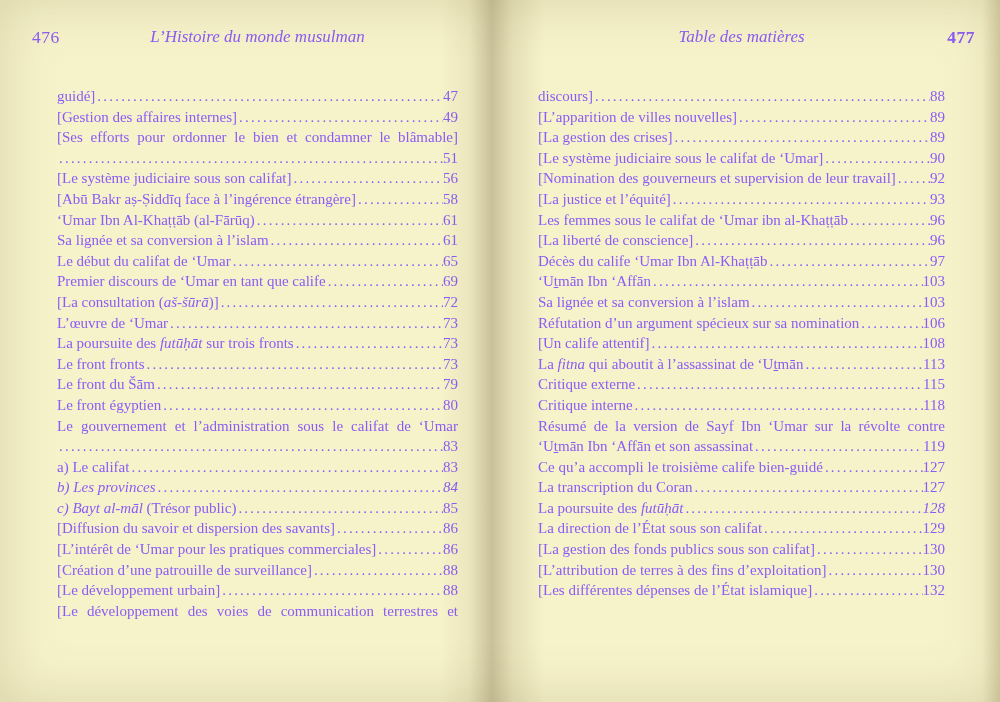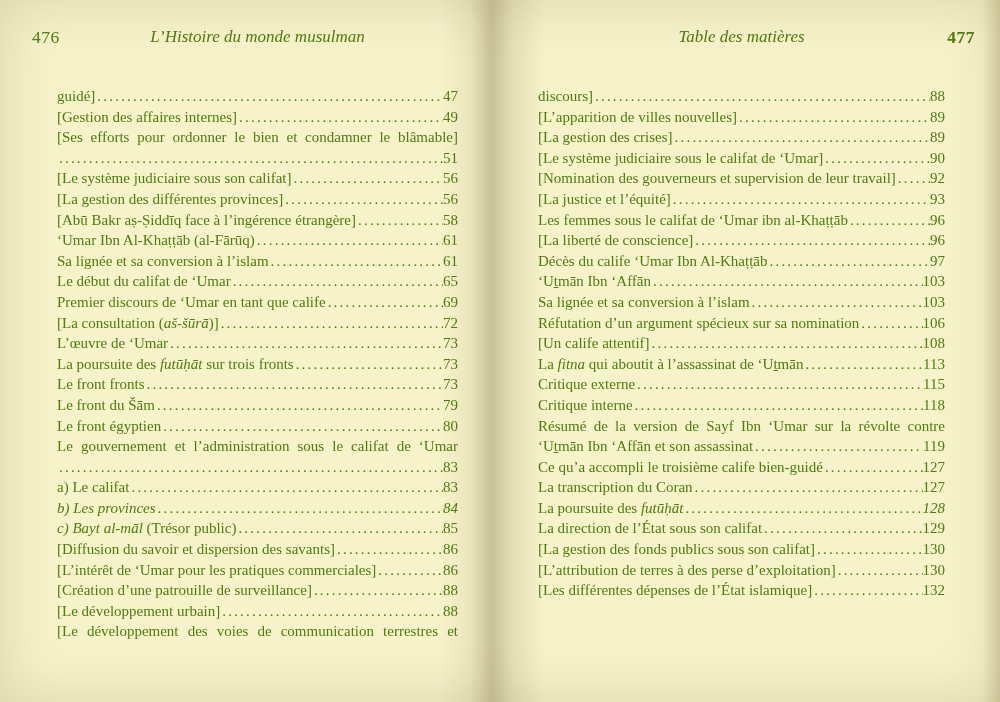--- a/index.html
+++ b/index.html
@@ -1,21 +1,21 @@
 <!DOCTYPE html>
 <html><head>
 <meta charset="utf-8">
 <style>
   html,body { margin:0; padding:0; }
   .spread {
     position:relative;
     width:1000px; height:702px;
     background:#f6f2ca;
     font-family:"Liberation Serif", serif;
-    color:#4d7c0f;
+    color:#8b5cf6;
     overflow:hidden;
   }
   
   .spread::after {
     content:"";
     position:absolute; inset:0;
     box-shadow: inset 0 0 55px rgba(125,105,55,0.22);
     pointer-events:none;
   }
   .edge-right {
@@ -91,25 +91,20 @@
           <span class="t"></span>
           <span class="dots"></span>
           <span class="pg">51</span>
         </div>
         <div class="row">
           <span class="t"><span>[Le système judiciaire sous son califat]</span></span>
           <span class="dots"></span>
           <span class="pg">56</span>
         </div>
         <div class="row">
-          <span class="t"><span>[La gestion des différentes provinces]</span></span>
-          <span class="dots"></span>
-          <span class="pg">56</span>
-        </div>
-        <div class="row">
           <span class="t"><span>[Abū Bakr aṣ-Ṣiddīq face à l’ingérence étrangère]</span></span>
           <span class="dots"></span>
           <span class="pg">58</span>
         </div>
         <div class="row">
           <span class="t"><span>‘Umar Ibn Al-Khaṭṭāb (al-Fārūq)</span></span>
           <span class="dots"></span>
           <span class="pg">61</span>
         </div>
         <div class="row">
@@ -322,21 +317,21 @@
           <span class="t"><span>La direction de l’État sous son califat</span></span>
           <span class="dots"></span>
           <span class="pg">129</span>
         </div>
         <div class="row">
           <span class="t"><span>[La gestion des fonds publics sous son califat]</span></span>
           <span class="dots"></span>
           <span class="pg">130</span>
         </div>
         <div class="row">
-          <span class="t"><span>[L’attribution de terres à des perse d’exploitation]</span></span>
+          <span class="t"><span>[L’attribution de terres à des fins d’exploitation]</span></span>
           <span class="dots"></span>
           <span class="pg">130</span>
         </div>
         <div class="row">
           <span class="t"><span>[Les différentes dépenses de l’État islamique]</span></span>
           <span class="dots"></span>
           <span class="pg">132</span>
         </div>
       </div>
   </div>

